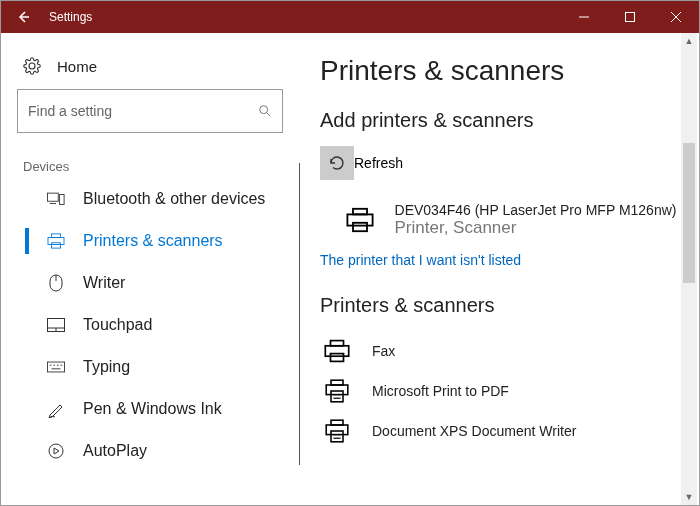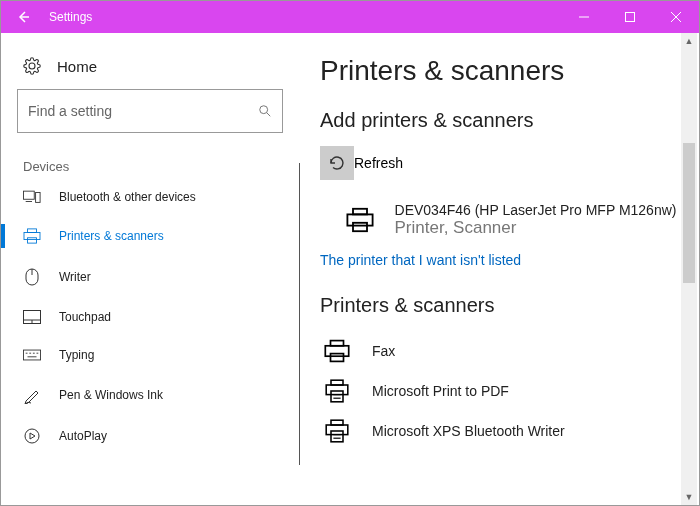--- a/index.html
+++ b/index.html
@@ -6,21 +6,21 @@
   body {
     font-family: "Segoe UI", Arial, sans-serif;
     background: #fff;
     width: 700px;
     height: 506px;
     overflow: hidden;
     border: 1px solid #999;
   }
   .titlebar {
     height: 32px;
-    background: #d946ef;
+    background: #7f1d1d;
     color: #fff;
     display: flex;
     align-items: center;
   }
   .titlebar .back {
     width: 44px;
     height: 32px;
     display: flex;
     align-items: center;
     justify-content: center;
@@ -72,23 +72,24 @@
   .section-label {
     padding: 6px 22px 4px 22px;
     font-size: 13px;
     color: #666;
   }
   .nav-item {
     display: flex;
     align-items: center;
     padding: 12px 22px 12px 22px;
     gap: 18px;
-    font-size: 12px;
+    font-size: 16px;
     color: #222;
     position: relative;
+    margin-left: 24px;
   }
   .nav-item.selected {
     color: #0078d7;
   }
   .nav-item.selected::before {
     content: '';
     position: absolute;
     left: 0; top: 8px; bottom: 8px;
     width: 4px;
     background: #0078d7;
@@ -382,21 +383,21 @@
     <div class="printer-row">
       <span class="device-icon">
         <svg width="26" height="24" viewBox="0 0 20 20">
             <rect x="5" y="1" width="10" height="4" stroke="#000" fill="none" stroke-width="1.3"></rect>
             <rect x="1" y="5" width="18" height="8" stroke="#000" fill="none" stroke-width="1.3"></rect>
             <rect x="5" y="10" width="10" height="9" stroke="#000" fill="none" stroke-width="1.3"></rect>
             <line x1="7" y1="13" x2="13" y2="13" stroke="#000"></line>
             <line x1="7" y1="16" x2="13" y2="16" stroke="#000"></line>
           </svg>
       </span>
-      <span>Microsoft XPS Bluetooth Writer</span>
+      <span>Document XPS Document Writer</span>
     </div>
 
     <div class="scrollbar">
       <div class="arrow">▲</div>
       <div class="thumb"></div>
       <div class="arrow" style="position:absolute;bottom:0;width:100%;">▼</div>
     </div>
   </div>
 </div>
 

